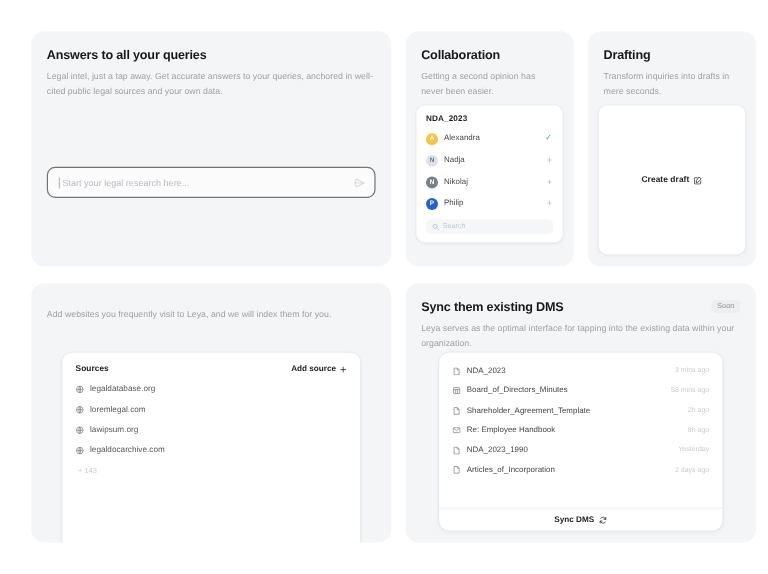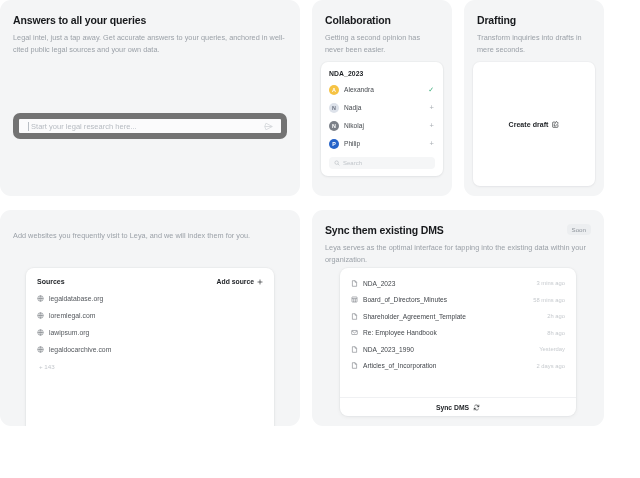--- a/index.html
+++ b/index.html
@@ -4,20 +4,21 @@
 <style>
   * { box-sizing: border-box; margin: 0; padding: 0; }
   html, body {
     width: 640px; height: 478px;
     background: #ffffff;
     font-family: "Liberation Sans", sans-serif;
     -webkit-font-smoothing: antialiased;
   }
   .page {
     width: 562px; height: 478px;
+    padding: 26px;
     display: grid;
     grid-template-columns: 300px 140px 140px;
     grid-template-rows: 196px 216px;
     gap: 14px 12px;
     align-content: start;
   }
   .card {
     background: #f4f5f6;
     border-radius: 11px;
     padding: 14px 13px;
@@ -50,21 +51,21 @@
 
   
   .answers-card { grid-column: 1; grid-row: 1; }
   .search-wrap {
     position: absolute;
     left: 13px; right: 13px;
     top: 113px;
   }
   .search-bar {
     background: #fbfbfc;
-    border: 6px solid #737373;
+    border: 1px solid #737373;
     border-radius: 7px;
     height: 26px;
     display: flex;
     align-items: center;
     padding: 0 7px 0 9px;
   }
   .search-bar .caret {
     width: 1px; height: 9px; background: #b9bec4; margin-right: 2px;
   }
   .search-bar .ph {

